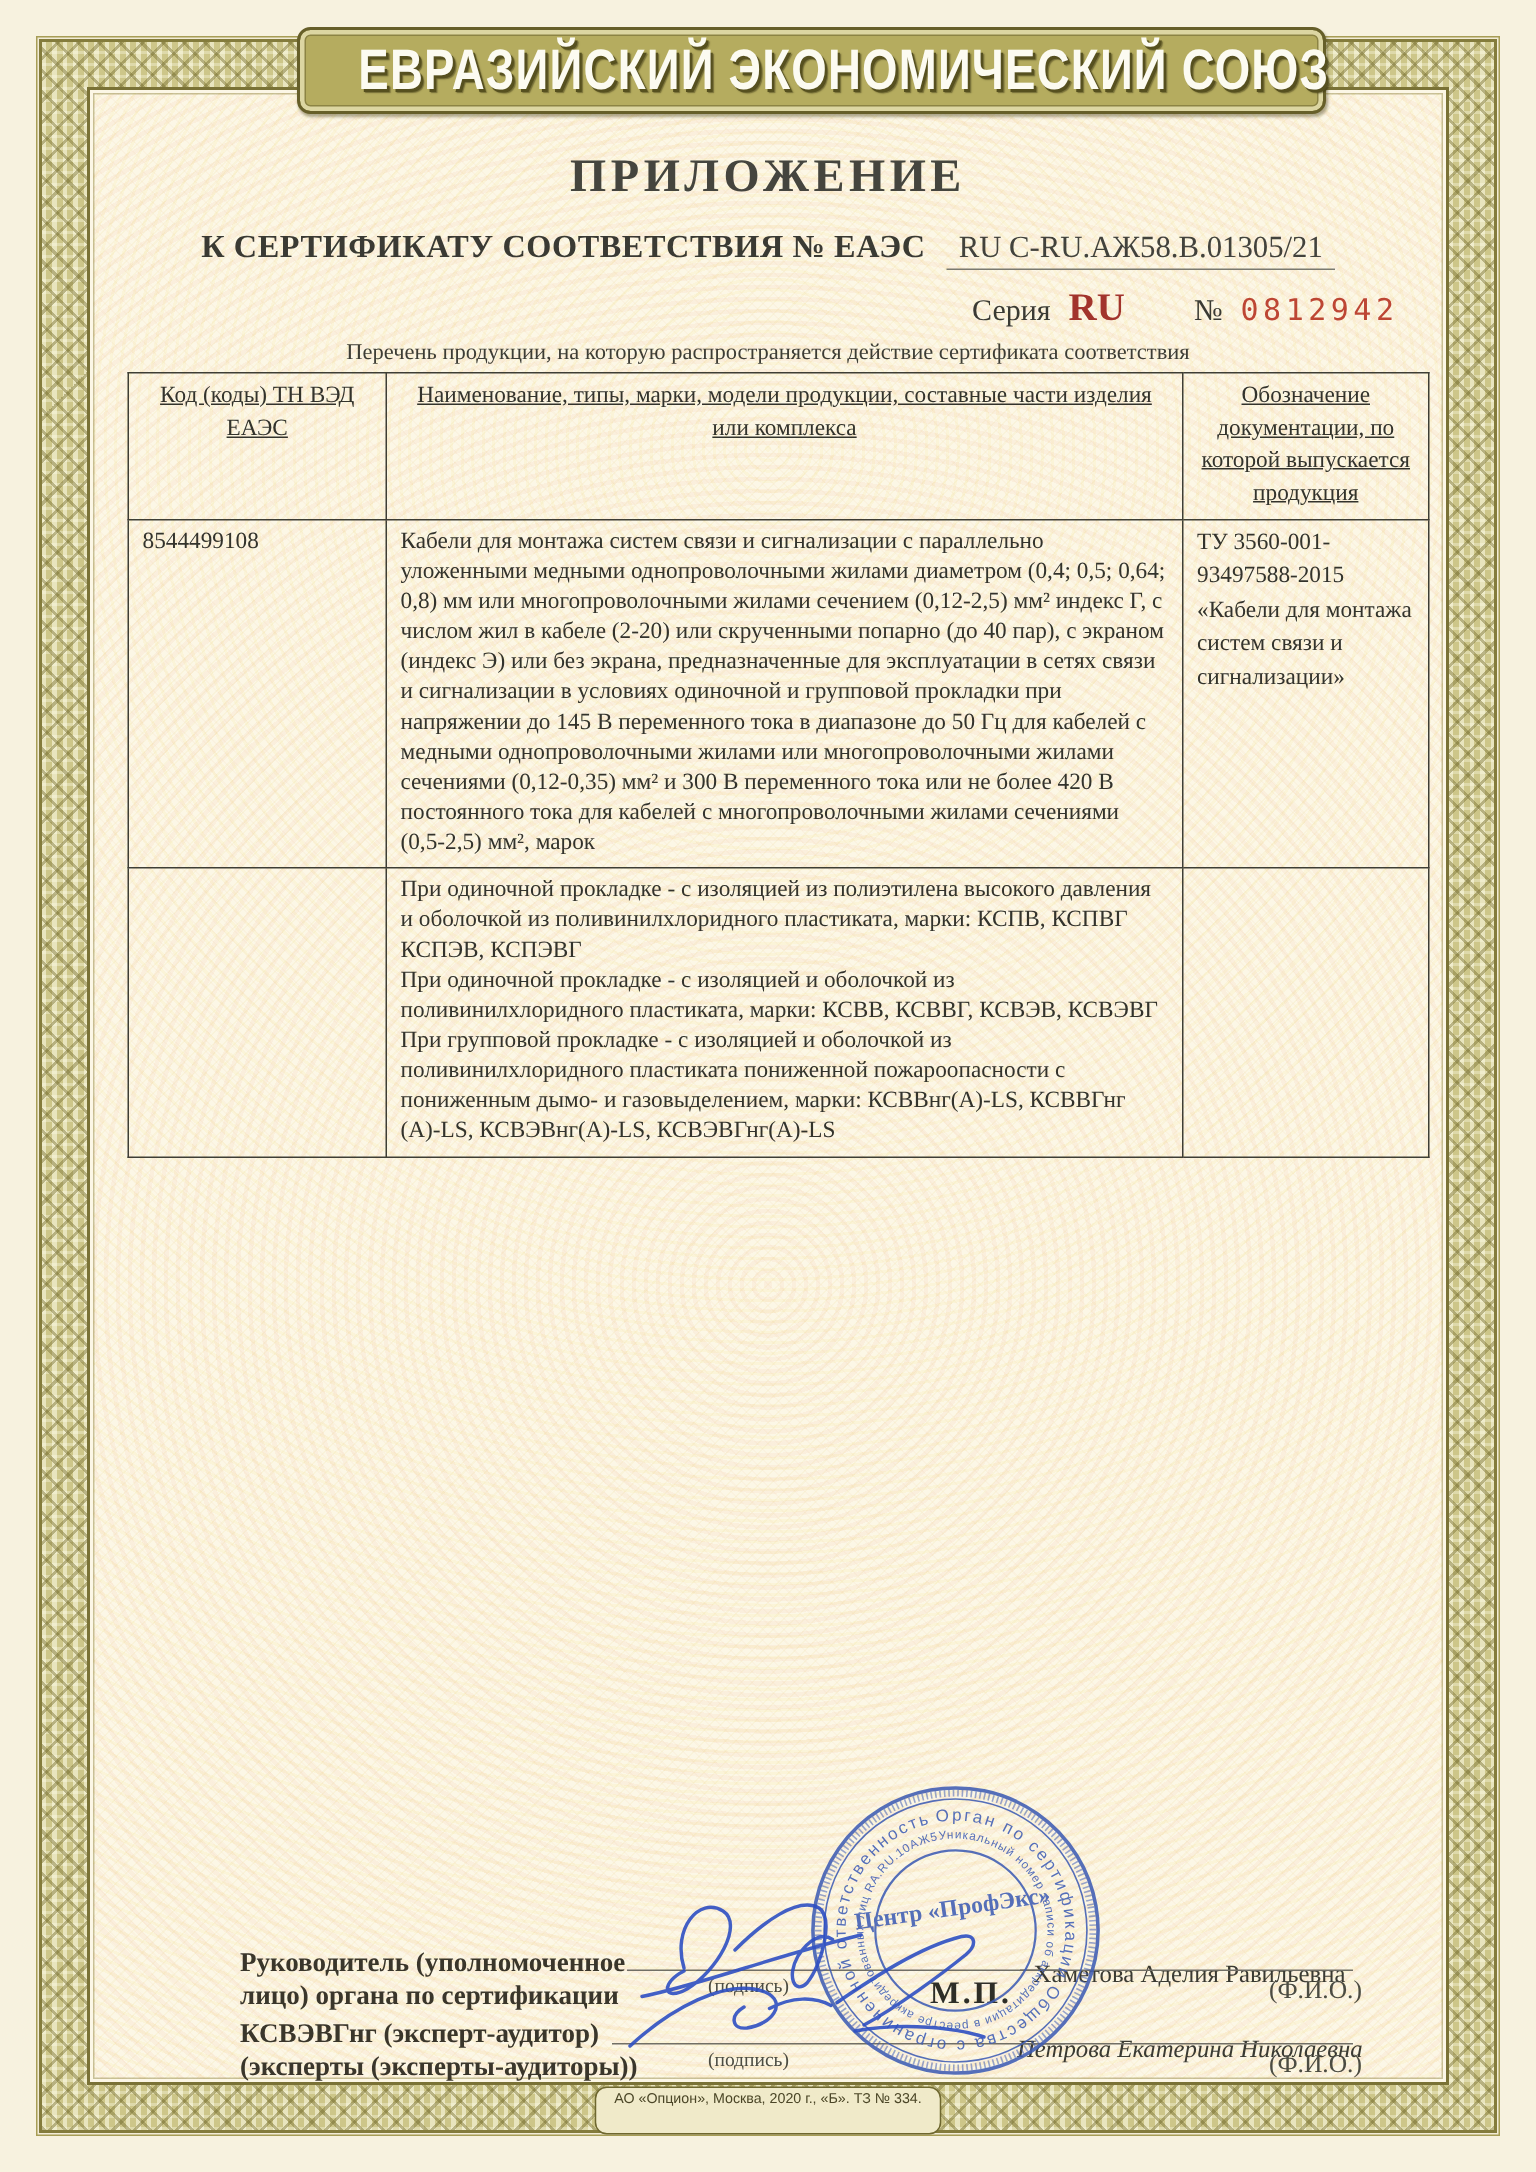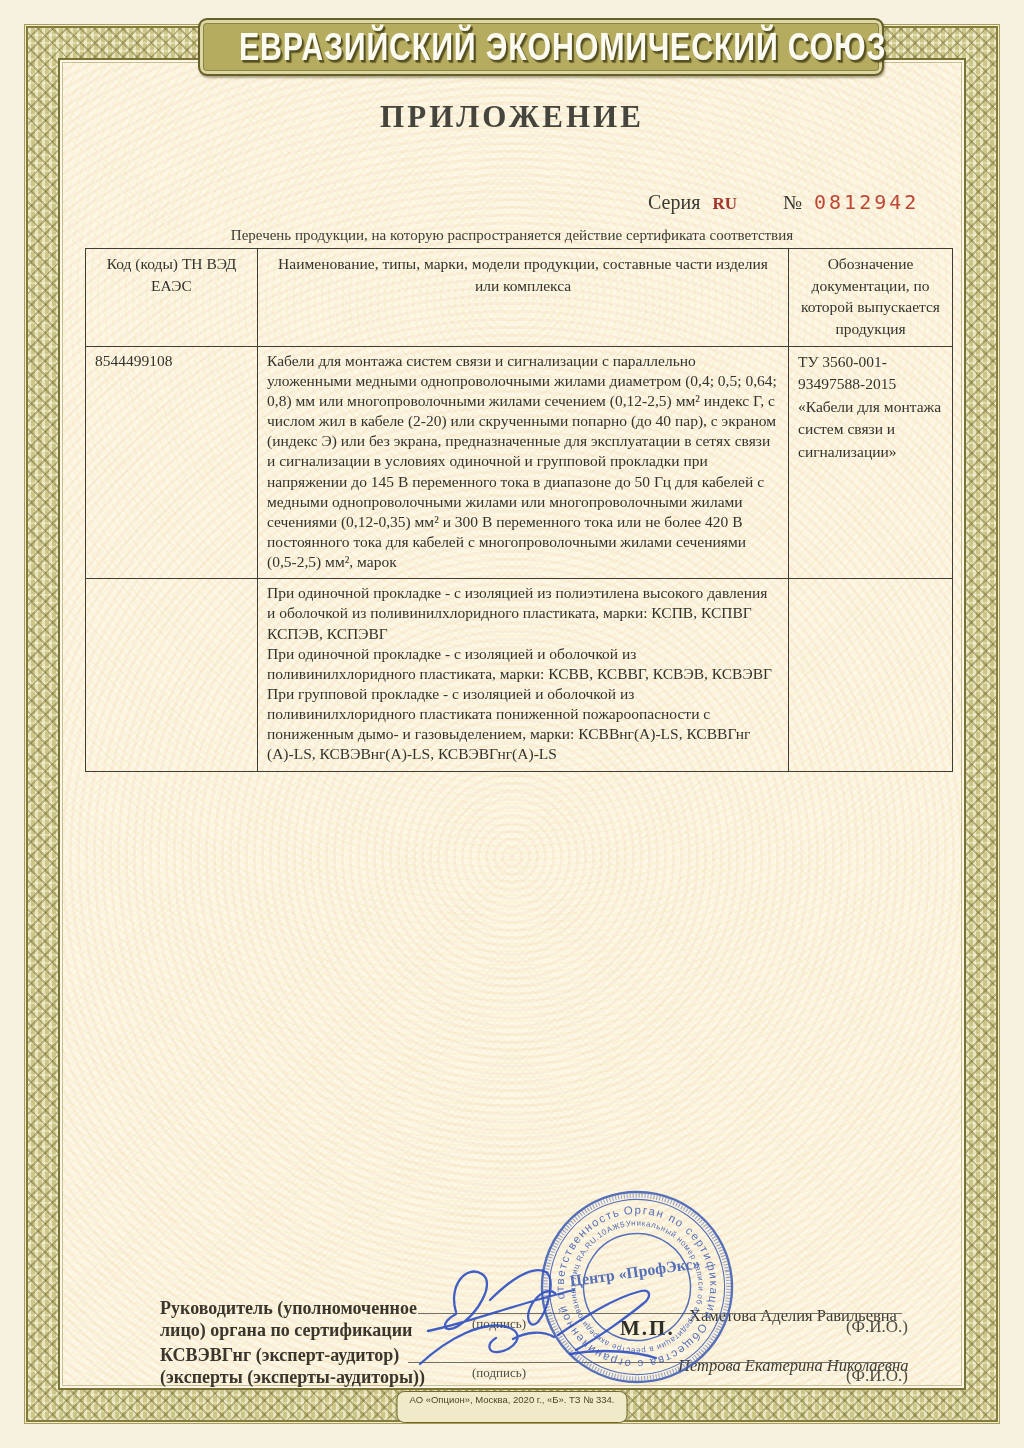--- a/index.html
+++ b/index.html
@@ -54,39 +54,39 @@
   .cert-line {
     position:absolute; top:152px; left:62px; width:900px; z-index:3;
     display:flex; justify-content:center; align-items:baseline; gap:14px;
   }
   .cert-label { font-weight:bold; font-size:21.5px; color:#3a3a33; letter-spacing:.4px; white-space:nowrap; }
   .cert-number { font-size:20.5px; color:#42423c; border-bottom:1.5px solid #7b7a70; padding:0 8px 2px; white-space:nowrap; }
   .series-line {
     position:absolute; top:190px; left:648px; z-index:3;
     display:flex; align-items:baseline; font-size:20px; color:#3a3a33;
   }
-  .series-value { color:#a2342c; font-weight:bold; font-size:17px; margin-left:12px;font-family:Liberation Serif, serif; }
+  .series-value { color:#a2342c; font-weight:bold; font-size:26px; margin-left:12px;font-family:Liberation Serif, serif; }
   .series-nosign { margin-left:46px; }
   .series-number { color:#bd4634; font-family:"DejaVu Sans Mono", monospace; font-size:20px; letter-spacing:3px; margin-left:12px; }
   .intro {
     position:absolute; top:227px; left:62px; width:900px; z-index:3;
     text-align:center; font-size:15px; color:#3d3d35;
   }
   
   table.products {
     position:absolute; left:85px; top:248px; width:867px; z-index:3;
     border-collapse:collapse; table-layout:fixed;
     font-size:15.5px; line-height:1.3; color:#33332c;
   }
   table.products th, table.products td {
     border:1.6px solid #3e3e35; vertical-align:top; padding:4px 9px 6px;
     font-weight:normal; overflow:hidden;
   }
   table.products thead tr { height:64px; }
-  table.products th { text-align:center; line-height:1.4; }
+  table.products th { text-align:center; line-height:1.4;text-decoration:underline; }
   tr.prow-1 { height:199px; }
   tr.prow-2 { height:183px; }
   td.code-cell { padding-left:6px; }
   td.doc-cell { line-height:1.45; }
   td.product-cell p { margin:0; }
   
   .sig-label { position:absolute; z-index:3; font-weight:bold; font-size:18px; color:#3a362b; line-height:22px; white-space:nowrap; }
   .sig-line  { position:absolute; z-index:3; border-top:1.5px solid #716f66; }
   .sig-caption { position:absolute; z-index:3; font-size:13px; color:#4c4c42; }
   .fio-name { position:absolute; z-index:3; font-size:16.5px; color:#3a3a32; width:230px; text-align:center; white-space:nowrap;margin-top:16px; }
@@ -110,20 +110,24 @@
 
   <div class="band"></div>
   <div class="inner"></div>
 
   <div class="banner">
     <span class="banner-text">ЕВРАЗИЙСКИЙ ЭКОНОМИЧЕСКИЙ СОЮЗ</span>
   </div>
 
   <div class="doc-title">ПРИЛОЖЕНИЕ</div>
 
+  <div class="cert-line">
+    <span class="cert-label">К СЕРТИФИКАТУ СООТВЕТСТВИЯ № ЕАЭС</span>
+    <span class="cert-number">RU C-RU.АЖ58.В.01305/21</span>
+  </div>
 
   <div class="series-line">
     <span>Серия</span>
     <span class="series-value">RU</span>
     <span class="series-nosign">№</span>
     <span class="series-number">0812942</span>
   </div>
 
   <div class="intro">Перечень продукции, на которую распространяется действие сертификата соответствия</div>
 

